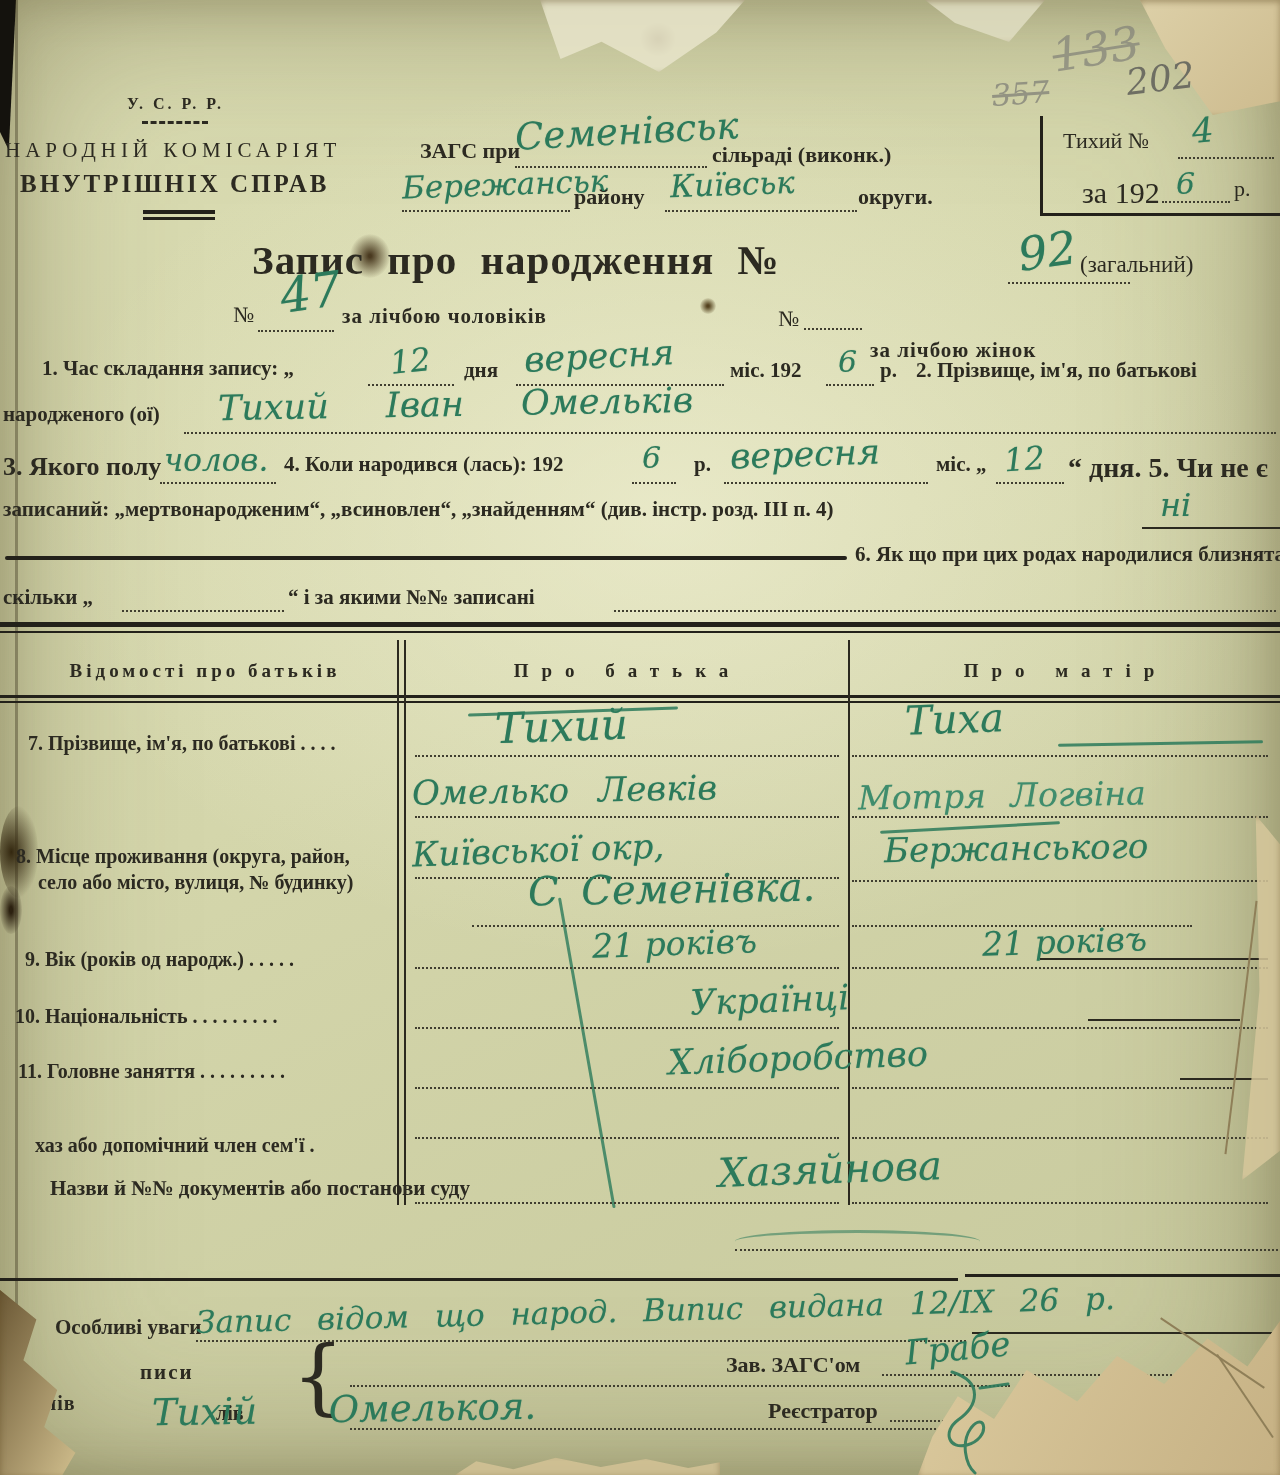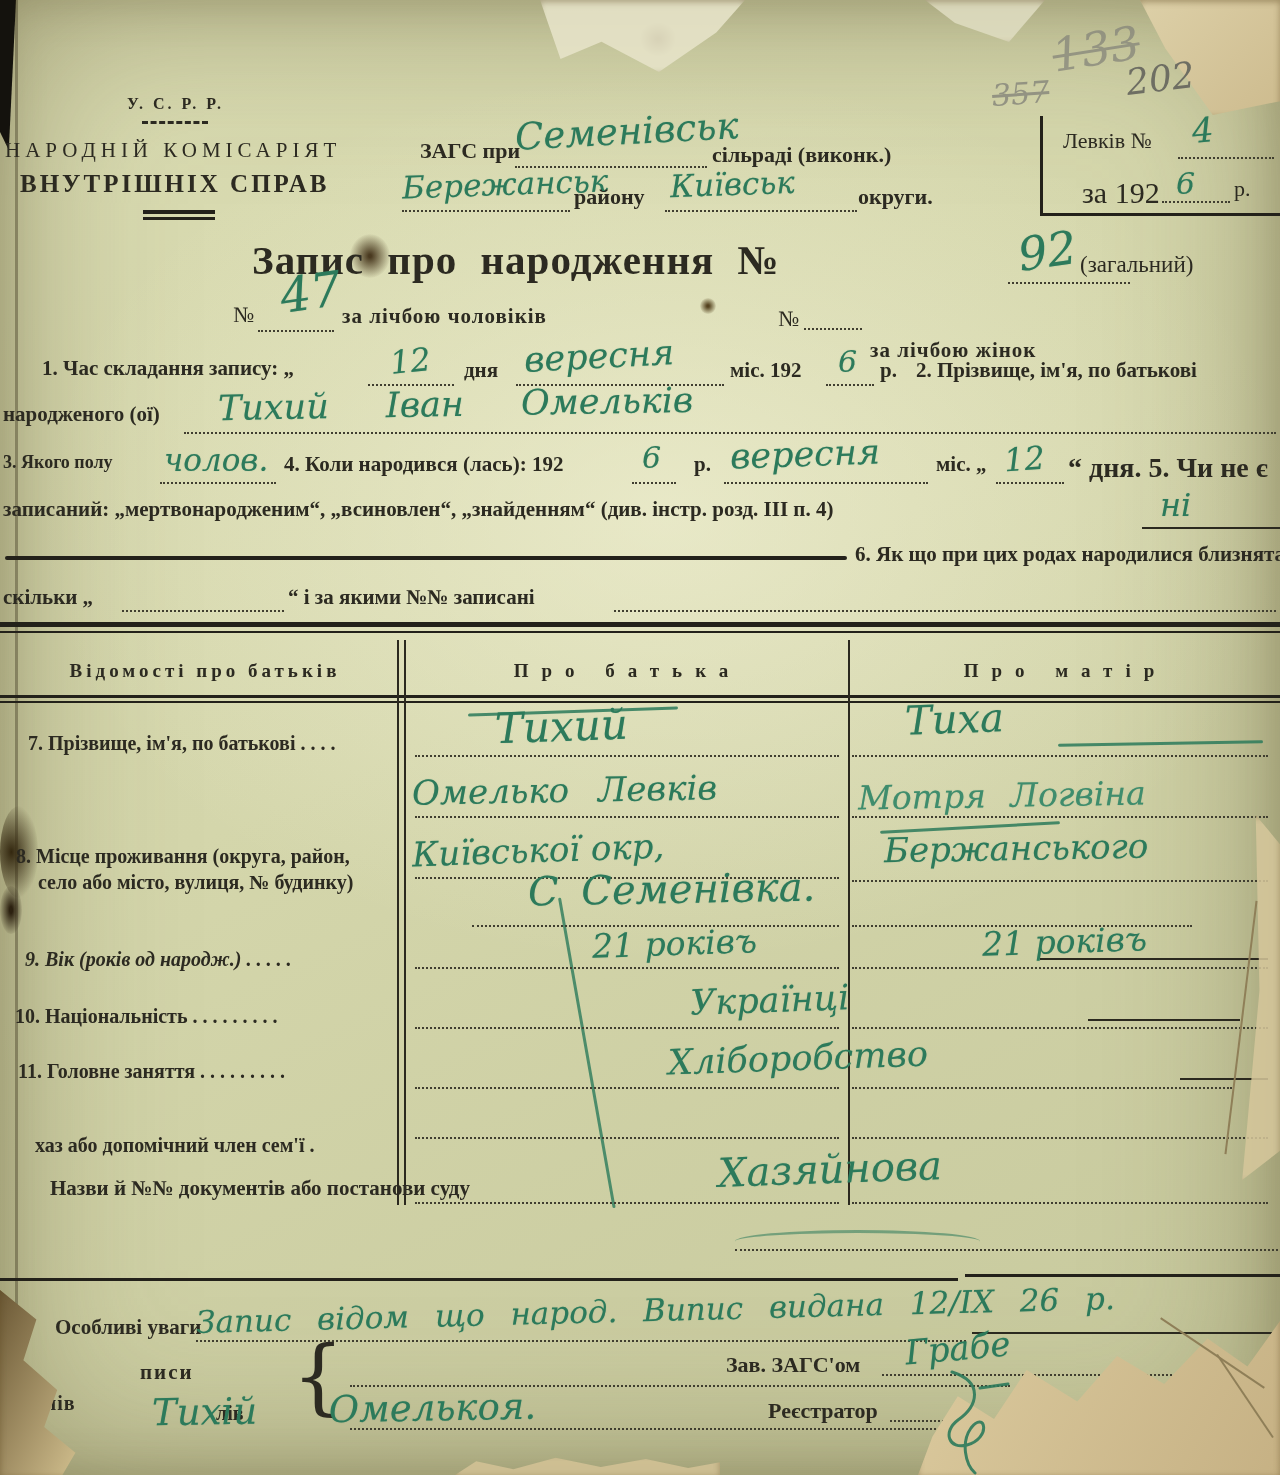--- a/index.html
+++ b/index.html
@@ -59,21 +59,21 @@
   <div class="a t" style="left:712px;top:142px;font-size:22px;">сільраді (виконк.)</div>
   <div class="a hw" style="left:402px;top:166px;font-size:31px;transform:rotate(-2deg);">Бережанськ</div>
   <div class="a dot" style="left:402px;top:210px;width:168px;"></div>
   <div class="a t" style="left:574px;top:184px;font-size:22px;">району</div>
   <div class="a hw" style="left:670px;top:166px;font-size:31px;transform:rotate(-2deg);">Київськ</div>
   <div class="a dot" style="left:665px;top:210px;width:192px;"></div>
   <div class="a t" style="left:858px;top:184px;font-size:22px;">округи.</div>
 
   <div class="a bar" style="left:1040px;top:116px;width:3px;height:100px;"></div>
   <div class="a bar" style="left:1040px;top:213px;width:240px;height:3px;"></div>
-  <div class="a tn" style="left:1063px;top:128px;font-size:22px;">Левків №</div>
+  <div class="a tn" style="left:1063px;top:128px;font-size:22px;">Тихий №</div>
   <div class="a hw" style="left:1192px;top:110px;font-size:34px;transform:rotate(-5deg);">4</div>
   <div class="a dot" style="left:1178px;top:157px;width:96px;"></div>
   <div class="a tn" style="left:1082px;top:176px;font-size:30px;">за 192</div>
   <div class="a hw" style="left:1176px;top:166px;font-size:30px;">6</div>
   <div class="a dot" style="left:1162px;top:201px;width:68px;"></div>
   <div class="a tn" style="left:1234px;top:176px;font-size:22px;">р.</div>
 
   <div class="a t" style="left:252px;top:236px;font-size:41px;letter-spacing:1px;word-spacing:12px;">Запис про народження №</div>
   <div class="a hw" style="left:1018px;top:224px;font-size:46px;transform:rotate(-8deg);">92</div>
   <div class="a dot" style="left:1008px;top:282px;width:122px;"></div>
@@ -95,21 +95,21 @@
   <div class="a dot" style="left:516px;top:384px;width:208px;"></div>
   <div class="a t" style="left:730px;top:358px;font-size:21px;">міс. 192</div>
   <div class="a hw" style="left:838px;top:344px;font-size:30px;">6</div>
   <div class="a dot" style="left:826px;top:384px;width:48px;"></div>
   <div class="a t" style="left:880px;top:358px;font-size:21px;">р.</div>
   <div class="a t" style="left:916px;top:358px;font-size:21px;">2. Прізвище, ім'я, по батькові</div>
   <div class="a t" style="left:3px;top:402px;font-size:21px;">народженого (ої)</div>
   <div class="a hw" style="left:218px;top:384px;font-size:35px;word-spacing:46px;transform:rotate(-1deg);">Тихий Іван Омельків</div>
   <div class="a dot" style="left:184px;top:432px;width:1092px;"></div>
 
-  <div class="a t" style="left:3px;top:452px;font-size:18px;">3. Якого полу</div>
+  <div class="a t" style="left:3px;top:452px;font-size:26px;">3. Якого полу</div>
   <div class="a hw" style="left:164px;top:442px;font-size:31px;">чолов.</div>
   <div class="a dot" style="left:160px;top:482px;width:116px;"></div>
   <div class="a t" style="left:284px;top:452px;font-size:21px;">4. Коли народився (лась): 192</div>
   <div class="a hw" style="left:642px;top:440px;font-size:30px;">6</div>
   <div class="a dot" style="left:632px;top:482px;width:44px;"></div>
   <div class="a t" style="left:694px;top:452px;font-size:21px;">р.</div>
   <div class="a hw" style="left:730px;top:434px;font-size:35px;transform:rotate(-2deg);">вересня</div>
   <div class="a dot" style="left:724px;top:482px;width:204px;"></div>
   <div class="a t" style="left:936px;top:452px;font-size:21px;">міс. „</div>
   <div class="a hw" style="left:1004px;top:440px;font-size:32px;transform:rotate(-4deg);">12</div>
@@ -156,21 +156,21 @@
   <div class="a hw" style="left:412px;top:830px;font-size:34px;transform:rotate(-2deg);">Київської окр,</div>
   <div class="a hw" style="left:884px;top:828px;font-size:34px;transform:rotate(-1deg);">Бержанського</div>
   <div class="a inkbar" style="left:880px;top:826px;width:180px;transform:rotate(-3deg);"></div>
   <div class="a dot" style="left:415px;top:877px;width:424px;"></div>
   <div class="a dot" style="left:852px;top:880px;width:416px;"></div>
   <div class="a hw" style="left:528px;top:866px;font-size:40px;word-spacing:10px;transform:rotate(-1deg);">С Семенівка.</div>
   <div class="a inkbar" style="left:558px;top:898px;width:3px;height:315px;transform:rotate(-10deg);transform-origin:top left;opacity:.8;"></div>
   <div class="a dot" style="left:472px;top:925px;width:367px;"></div>
   <div class="a dot" style="left:852px;top:925px;width:340px;"></div>
 
-  <div class="a t" style="left:25px;top:948px;font-size:20px;font-style:italic;">9. Вік (років од народж.) .    .  .  .  .</div>
+  <div class="a t" style="left:25px;top:948px;font-size:20px;">9. Вік (років од народж.) .    .  .  .  .</div>
   <div class="a hw" style="left:592px;top:924px;font-size:33px;transform:rotate(-2deg);">21 роківъ</div>
   <div class="a hw" style="left:982px;top:922px;font-size:33px;transform:rotate(-2deg);">21 роківъ</div>
   <div class="a dot" style="left:415px;top:967px;width:424px;"></div>
   <div class="a dot" style="left:852px;top:967px;width:416px;"></div>
   <div class="a sol" style="left:1040px;top:958px;width:228px;"></div>
 
   <div class="a t" style="left:15px;top:1005px;font-size:20px;">10. Національність . . . . . . . . .</div>
   <div class="a hw" style="left:690px;top:980px;font-size:35px;transform:rotate(-2deg);">Українці</div>
   <div class="a dot" style="left:415px;top:1027px;width:424px;"></div>
   <div class="a dot" style="left:852px;top:1027px;width:416px;"></div>

